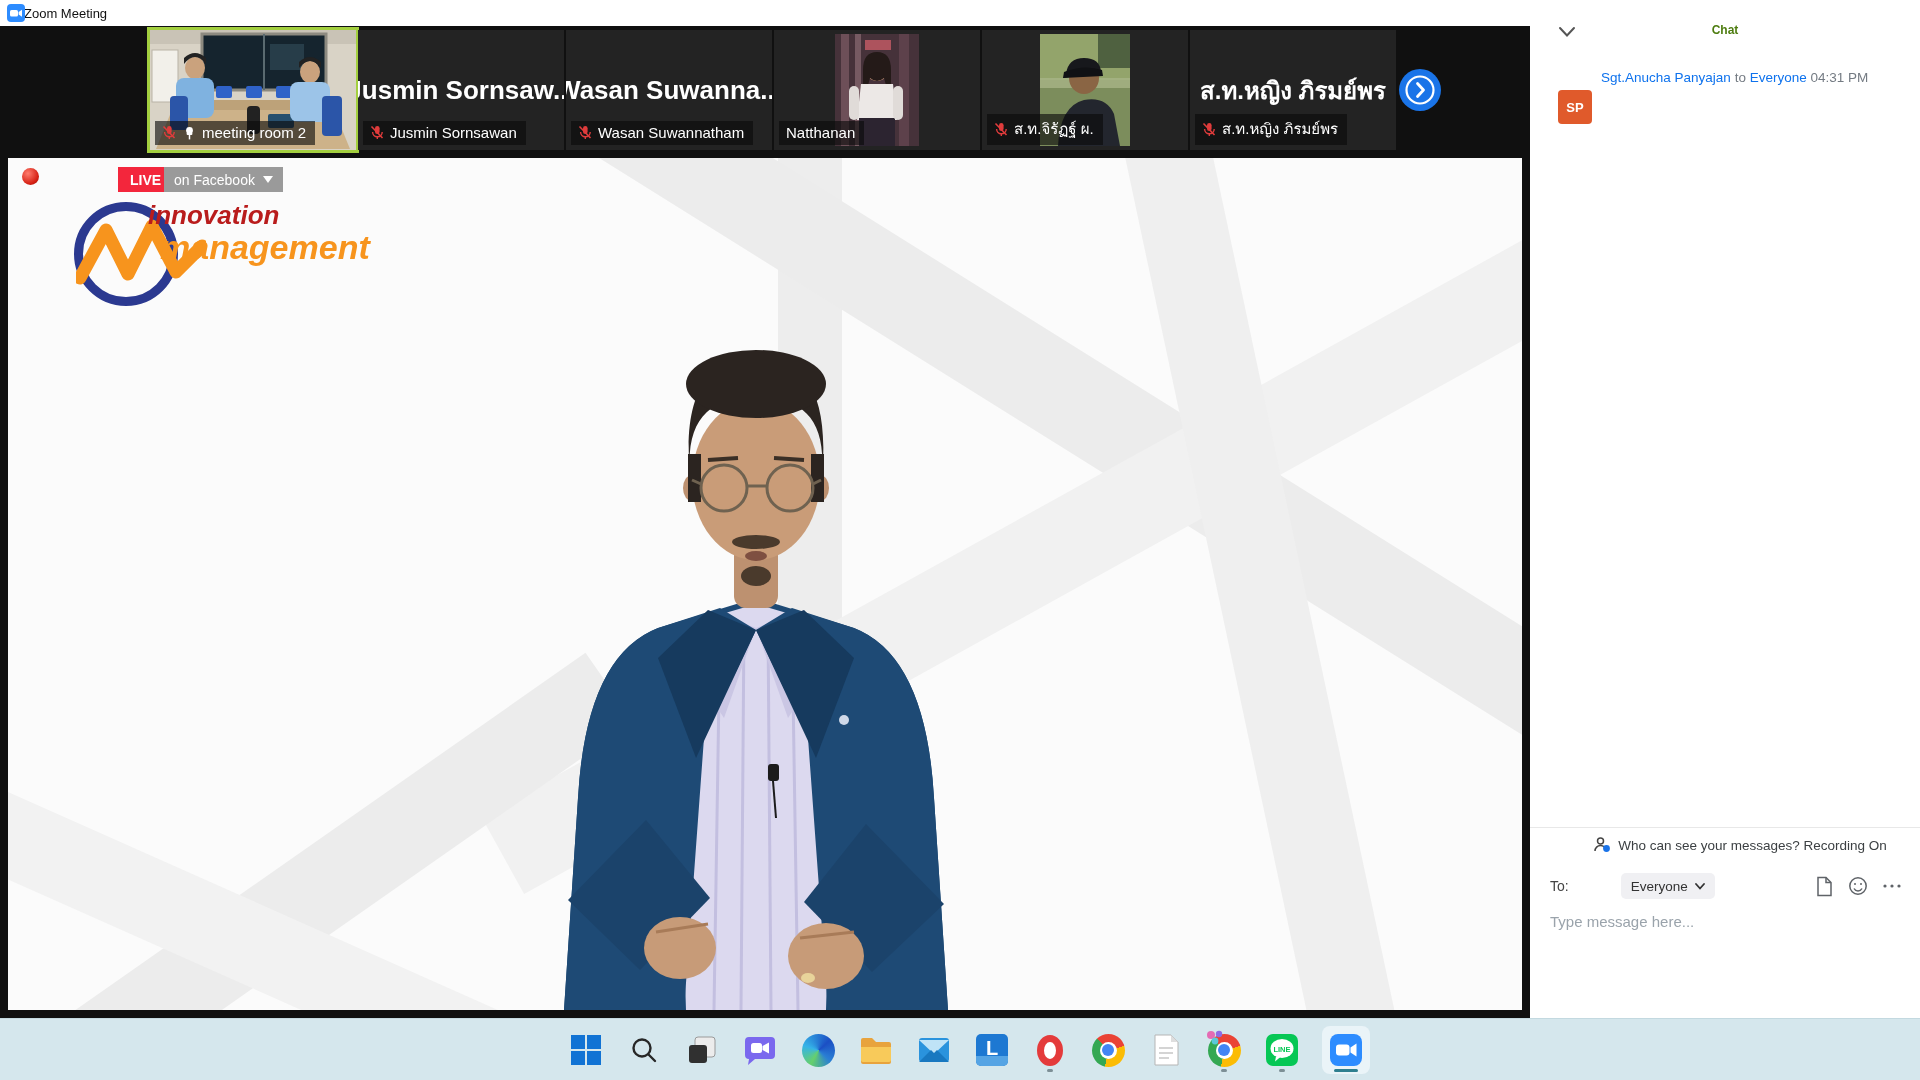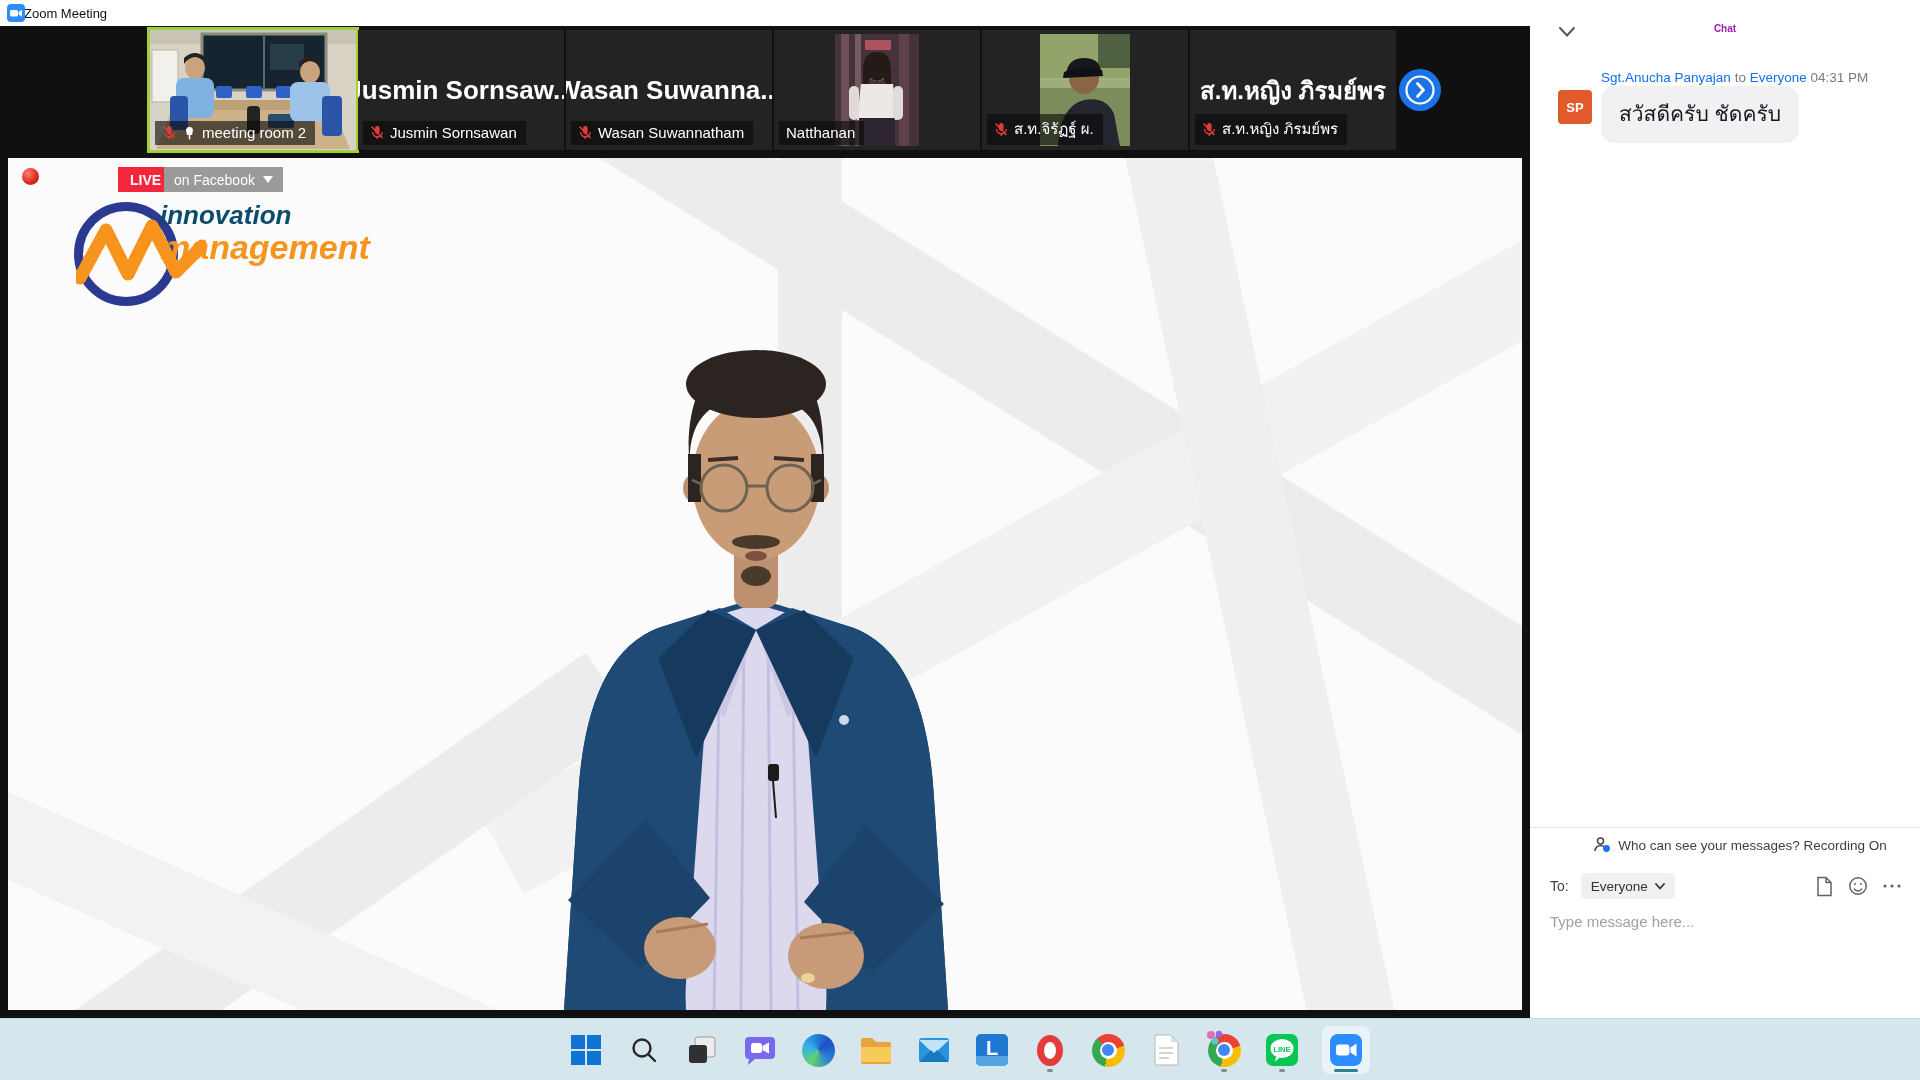--- a/index.html
+++ b/index.html
@@ -31,36 +31,36 @@
   .video{left:8px;top:132px;width:1514px;height:852px;background:#fbfbfb;overflow:hidden;}
   .rec-dot{left:14px;top:10px;width:17px;height:17px;border-radius:50%;
            background:radial-gradient(circle at 35% 32%,#ff7d6e,#d62114 65%,#8f0d06);}
   .chip-live{left:110px;top:9px;height:25px;padding:0 12px;background:#f3263c;color:#fff;
              font-weight:700;font-size:14px;display:flex;align-items:center;}
   .chip-fb{left:156px;top:9px;height:25px;padding:0 10px;background:#9a9a9a;color:#fff;
            font-size:14px;display:flex;align-items:center;gap:8px;}
   .logo{left:66px;top:36px;width:250px;height:110px;}
   .logo-ring{position:absolute;left:0;top:8px;width:86px;height:86px;border-radius:50%;
              border:9px solid #2b3990;background:rgba(255,255,255,.2);}
-  .logo-t1{position:absolute;left:86px;top:6px;font-style:italic;font-weight:700;font-size:26px;color:#0c4a6e;}
+  .logo-t1{position:absolute;left:74px;top:6px;font-style:italic;font-weight:700;font-size:26px;color:#b91c1c;}
   .logo-t2{position:absolute;left:86px;top:34px;font-style:italic;font-weight:700;font-size:34px;color:#f7941d;}
 
   
   .chat-header{position:absolute;left:0;top:20px;width:390px;height:28px;}
-  .chat-title{position:absolute;left:0;top:3px;width:390px;text-align:center;font-weight:700;font-size:10px;color:#a21caf;}
+  .chat-title{position:absolute;left:0;top:3px;width:390px;text-align:center;font-weight:700;font-size:12px;color:#4d7c0f;}
   .chat-meta{position:absolute;left:71px;top:70px;font-size:13.5px;white-space:nowrap;}
   .meta-blue{color:#0e72ed;} .meta-gray{color:#747b83;}
   .avatar{position:absolute;left:28px;top:90px;width:34px;height:34px;border-radius:4px;background:#e05a2b;
           color:#fff;font-size:13px;font-weight:700;display:flex;align-items:center;justify-content:center;}
   .bubble{position:absolute;left:71px;top:86px;background:#f1f1f4;border-radius:14px;
           padding:11px 18px 13px 18px;font-size:21px;color:#17171c;white-space:nowrap;}
   .chat-bottom-divider{position:absolute;left:0;top:827px;width:390px;height:1px;background:#e8e8e8;}
   .privacy-row{position:absolute;left:0;top:836px;width:390px;display:flex;align-items:center;justify-content:center;
                gap:7px;font-size:13.5px;color:#3c4043;padding-left:15px;}
-  .to-row{position:absolute;left:20px;top:872px;width:352px;height:28px;display:flex;align-items:center;}
+  .to-row{position:absolute;left:20px;top:872px;width:352px;height:28px;display:flex;align-items:center;gap:40px;}
   .to-label{font-size:14px;color:#444;}
   .to-chip{margin-left:12px;height:26px;background:#f0f0f3;border-radius:5px;padding:0 10px;display:flex;
            align-items:center;gap:7px;font-size:13.5px;color:#333;border:none;}
   .chat-icons{position:absolute;right:0;top:0;height:28px;display:flex;align-items:center;gap:14px;}
   .chat-input{position:absolute;left:18px;top:912px;width:350px;border:none;outline:none;font-size:15px;
               font-family:"Liberation Sans",sans-serif;color:#202124;background:transparent;}
   .chat-input::placeholder{color:#9aa3ab;}
 
   
   .taskbar{left:0;top:1018px;width:1920px;height:62px;background:#d5e7ed;border-top:1px solid #c3d9e0;}
@@ -338,21 +338,20 @@
       <div class="chat-title">Chat</div>
     </div>
 
     <div class="chat-meta">
       <span class="meta-blue">Sgt.Anucha Panyajan</span>
       <span class="meta-gray">to</span>
       <span class="meta-blue">Everyone</span>
       <span class="meta-gray">04:31 PM</span>
     </div>
     <div class="avatar">SP</div>
-    <div class="bubble">สวัสดีครับ ชัดครับ</div>
 
     <div class="chat-bottom-divider"></div>
 
     <div class="privacy-row">
       <svg width="18" height="18" viewBox="0 0 18 18">
         <circle cx="7.5" cy="5" r="3" fill="none" stroke="#444" stroke-width="1.5"></circle>
         <path d="M2,15 a5.5,5.5 0 0 1 11,0" fill="none" stroke="#444" stroke-width="1.5"></path>
         <circle cx="13.5" cy="12.5" r="3.4" fill="#1a73e8"></circle>
       </svg>
       <span>Who can see your messages? Recording On</span>

